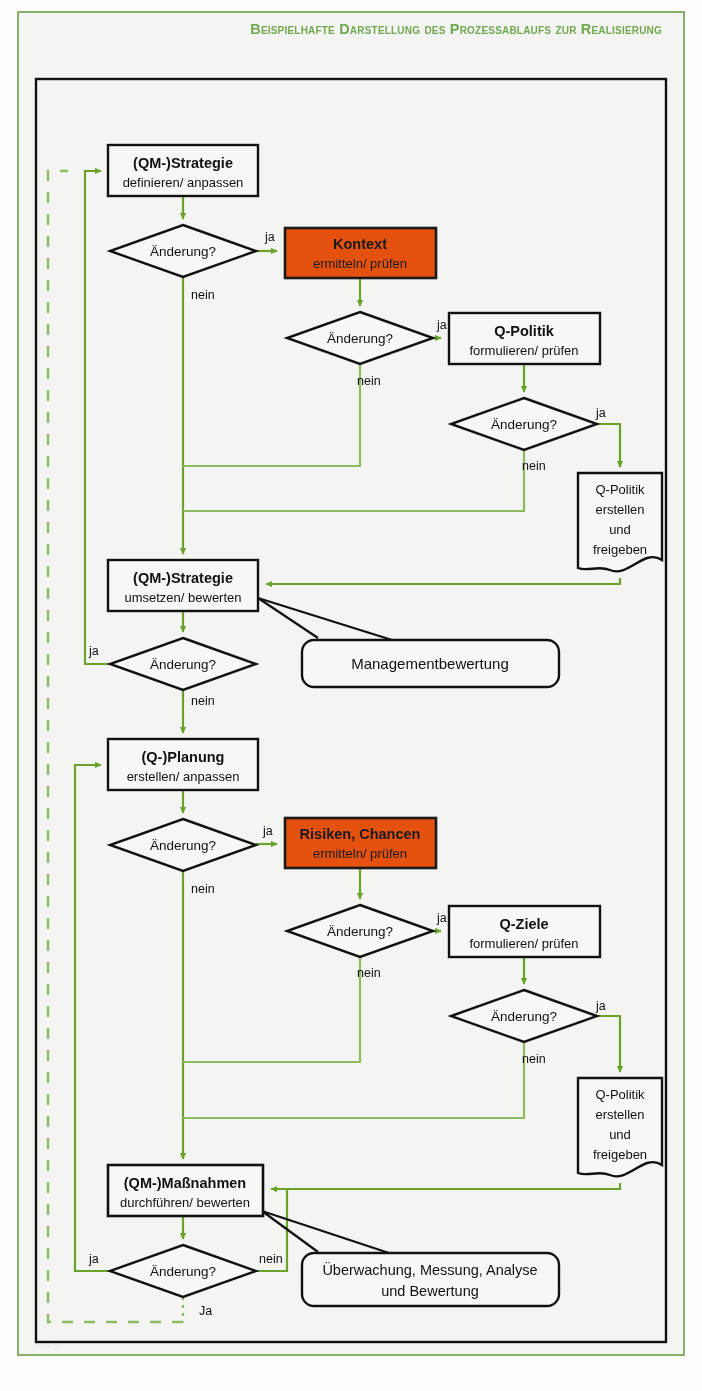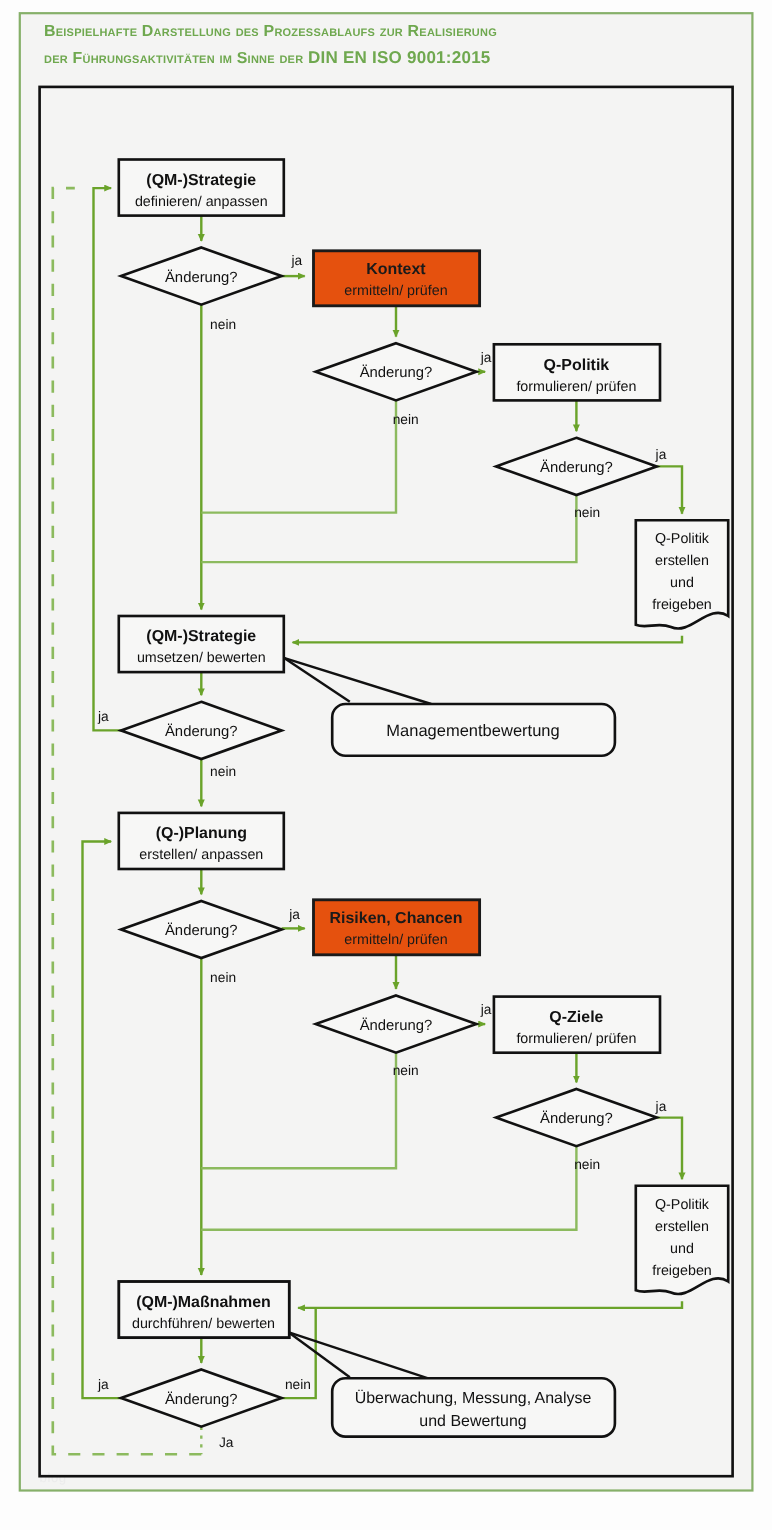--- a/index.html
+++ b/index.html
@@ -3,43 +3,40 @@
 <meta charset="utf-8">
 <style>
   html,body{margin:0;padding:0;background:#ffffff;}
   body{width:702px;height:1391px;font-family:"Liberation Sans",sans-serif;}
   #root{position:relative;width:702px;height:1391px;background:#fdfdfd;overflow:hidden;}
   .outer-frame{
     position:absolute;left:17px;top:11px;width:668px;height:1345px;
     border:2px solid #86b069;background:#f4f4f3;box-sizing:border-box;
   }
   .title{
-    position:absolute;left:40px;top:18px;width:622px;text-align:left;
+    position:absolute;left:40px;top:18px;width:622px;text-align:right;
     color:#6fa84f;font-family:"Liberation Sans",sans-serif;
     font-size:14.5px;line-height:23px;font-weight:700;
     font-variant:small-caps;letter-spacing:.2px;
   }
   .title .t-strong{font-weight:700;font-variant:normal;font-size:15.5px;}
   .canvas{position:absolute;left:0;top:0;width:610px;height:1391px;}
   svg{display:block;}
   .nodeText{font-family:"Liberation Sans",sans-serif;}
   .wm{position:absolute;left:36px;top:1336px;font-size:12px;color:#ececec;letter-spacing:.5px;}
 </style>
 </head>
 <body>
 
 <div id="root">
 
   <div class="outer-frame"></div>
 
   <div class="title">
     <div>Beispielhafte Darstellung des Prozessablaufs zur Realisierung</div>
-    <div>
-      <span>der Führungsaktivitäten im Sinne der </span><span class="t-strong">DIN EN ISO 9001:2015</span>
-    </div>
   </div>
 
   <div class="wm">blog</div>
 
   <div class="canvas">
   <svg width="702" height="1391" viewBox="0 0 702 1391" xmlns="http://www.w3.org/2000/svg">
     <defs>
       <marker id="ah" markerWidth="9" markerHeight="9" refX="6.2" refY="3.2" orient="auto" markerUnits="userSpaceOnUse">
         <path d="M0,0 L7,3.2 L0,6.4 z" fill="#6aa32a"></path>
       </marker>

